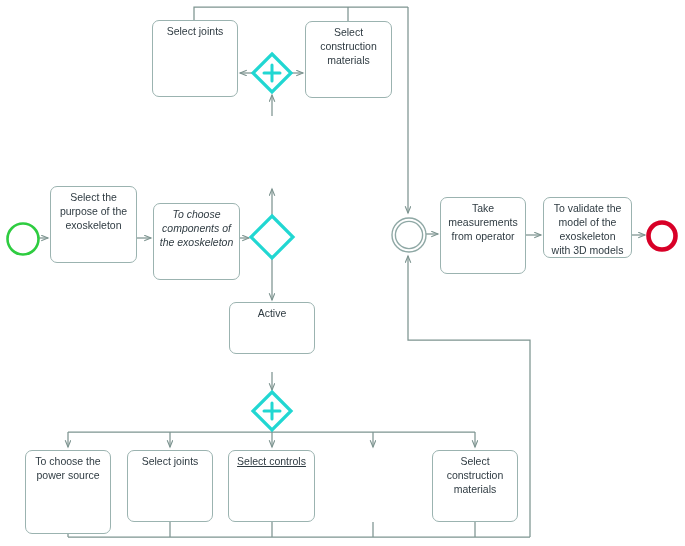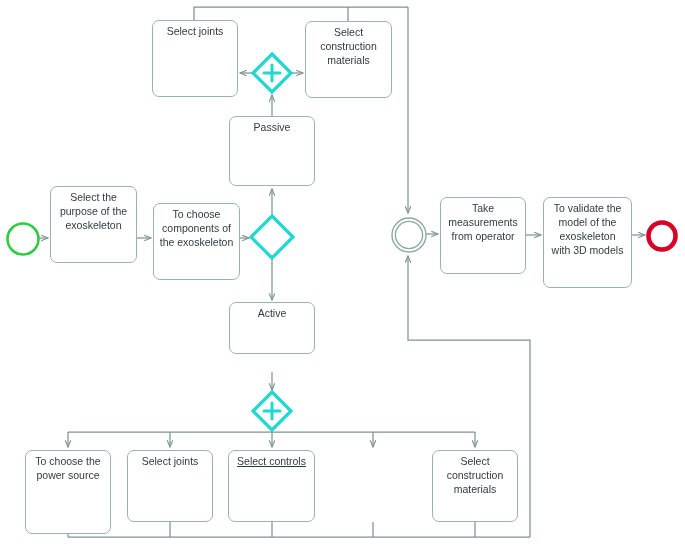--- a/index.html
+++ b/index.html
@@ -118,41 +118,38 @@
   </svg>
 
   <div class="task" style="left:152px; top:20px; width:86px; height:77px;">
     <span>Select joints</span>
   </div>
 
   <div class="task" style="left:305px; top:21px; width:87px; height:77px;">
     <span>Select construction materials</span>
   </div>
 
-  <div class="task" style="left:229px; top:116px; width:86px; height:70px;">
-    <span>Passive</span>
-  </div>
 
   <div class="task" style="left:50px; top:186px; width:87px; height:77px;">
     <span>Select the purpose of the exoskeleton</span>
   </div>
 
-  <div class="task" style="left:153px; top:203px; width:87px; height:77px;">
+  <div class="task" style="left:153px; top:203px; width:87px; height:77px;font-style:italic;">
     <span>To choose components of the exoskeleton</span>
   </div>
 
   <div class="task" style="left:229px; top:302px; width:86px; height:52px;">
     <span>Active</span>
   </div>
 
   <div class="task" style="left:440px; top:197px; width:86px; height:77px;">
     <span>Take measurements from operator</span>
   </div>
 
-  <div class="task" style="left:543px; top:197px; width:89px; height:91px;">
+  <div class="task" style="left:543px; top:197px; width:89px; height:61px;">
     <span>To validate the model of the exoskeleton with 3D models</span>
   </div>
 
   <div class="task" style="left:25px; top:450px; width:86px; height:84px;">
     <span>To choose the power source</span>
   </div>
 
   <div class="task" style="left:127px; top:450px; width:86px; height:72px;">
     <span>Select joints</span>
   </div>

